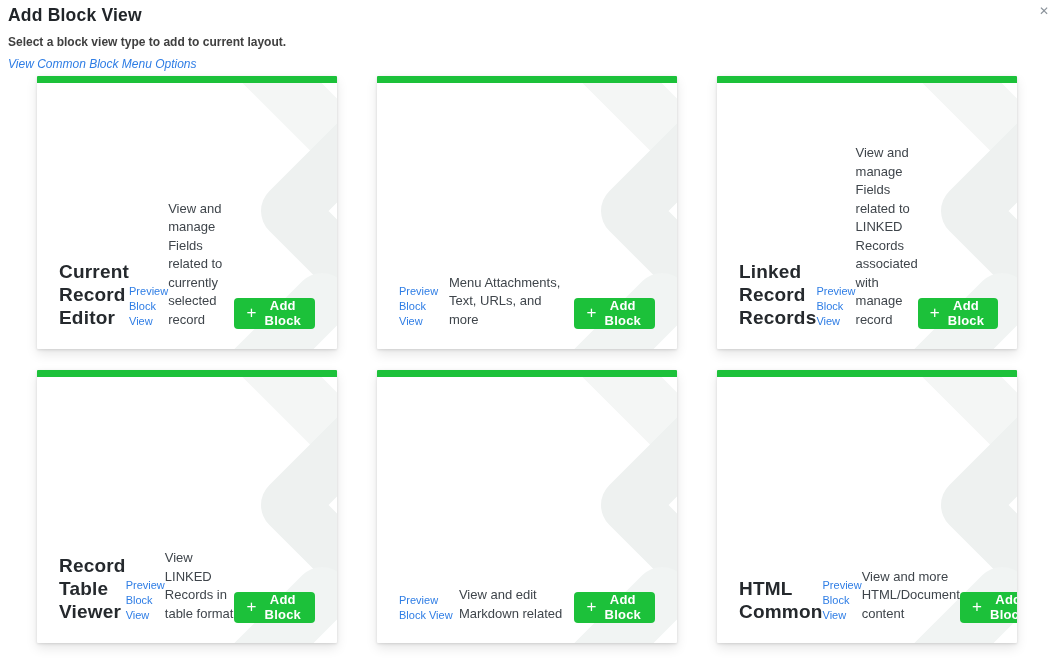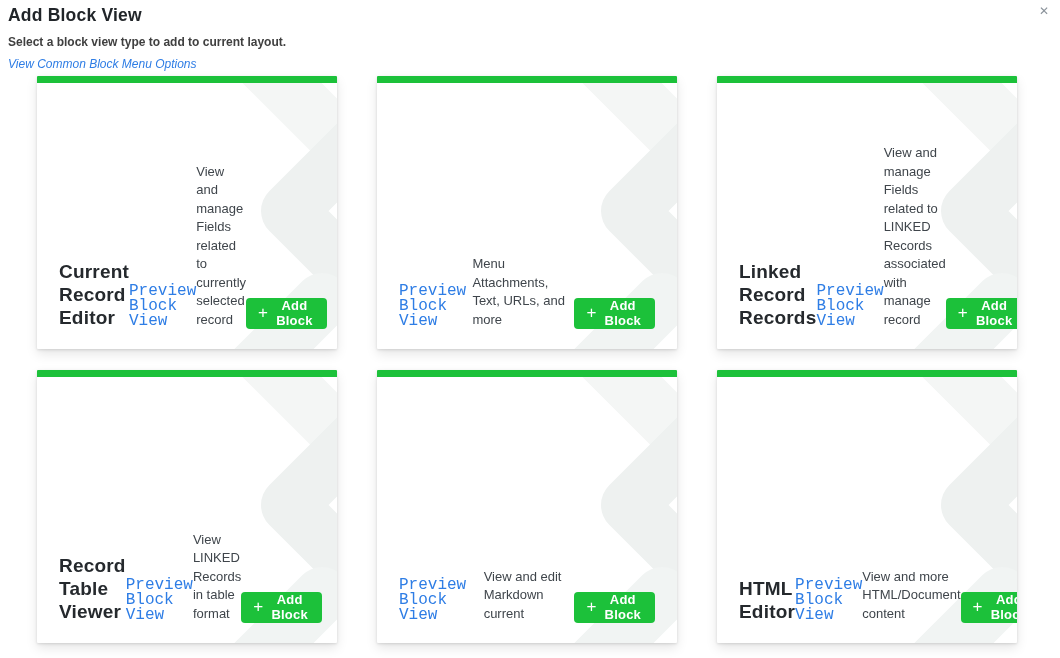--- a/index.html
+++ b/index.html
@@ -55,21 +55,21 @@
   .wm{
     position:absolute;left:0;top:0;width:100%;height:100%;
     pointer-events:none;
   }
   .card-body > *:not(.wm){position:relative;z-index:1;}
   .card-title{
     font-size:19px;font-weight:700;color:#25292d;letter-spacing:.2px;line-height:23px;
   }
   .preview-link{
     margin-top:28px;
-    font-size:16px;color:var(--link);cursor:pointer;text-decoration:none;line-height:15px;font-family:Liberation Mono, monospace;
+    font-size:11px;color:var(--link);cursor:pointer;text-decoration:none;line-height:15px;
   }
   .card-desc{
     margin-top:18px;
     font-size:13px;line-height:18.5px;color:#3f454b;
     max-width:258px;
   }
   .add-btn{
     margin-top:auto;
     display:inline-flex;align-items:center;
     background:var(--green);color:#fff;
@@ -168,37 +168,37 @@
 
   <div class="card">
     <div class="card-bar"></div>
     <div class="card-body">
       <svg class="wm" viewBox="0 0 300 266" preserveAspectRatio="none" aria-hidden="true">
         <path d="M205 -40 L560 315" stroke="#f4f6f5" stroke-width="56" stroke-linecap="round" fill="none"></path>
         <path d="M430 -50 L252 128 L330 206" stroke="#eef1f0" stroke-width="56" stroke-linecap="round" stroke-linejoin="round" fill="none"></path>
         <path d="M163 340 L285 218" stroke="#f1f4f3" stroke-width="56" stroke-linecap="round" fill="none"></path>
       </svg>
       <a class="preview-link">Preview Block View</a>
-      <div class="card-desc">View and edit Markdown current</div>
-      <button class="add-btn">
-        <span class="plus">+</span>
-        <span>Add Block</span>
-      </button>
-    </div>
-  </div>
-
-  <div class="card">
-    <div class="card-bar"></div>
-    <div class="card-body">
-      <svg class="wm" viewBox="0 0 300 266" preserveAspectRatio="none" aria-hidden="true">
-        <path d="M205 -40 L560 315" stroke="#f4f6f5" stroke-width="56" stroke-linecap="round" fill="none"></path>
-        <path d="M430 -50 L252 128 L330 206" stroke="#eef1f0" stroke-width="56" stroke-linecap="round" stroke-linejoin="round" fill="none"></path>
-        <path d="M163 340 L285 218" stroke="#f1f4f3" stroke-width="56" stroke-linecap="round" fill="none"></path>
-      </svg>
-      <div class="card-title">HTML Editor</div>
+      <div class="card-desc">View and edit Markdown related</div>
+      <button class="add-btn">
+        <span class="plus">+</span>
+        <span>Add Block</span>
+      </button>
+    </div>
+  </div>
+
+  <div class="card">
+    <div class="card-bar"></div>
+    <div class="card-body">
+      <svg class="wm" viewBox="0 0 300 266" preserveAspectRatio="none" aria-hidden="true">
+        <path d="M205 -40 L560 315" stroke="#f4f6f5" stroke-width="56" stroke-linecap="round" fill="none"></path>
+        <path d="M430 -50 L252 128 L330 206" stroke="#eef1f0" stroke-width="56" stroke-linecap="round" stroke-linejoin="round" fill="none"></path>
+        <path d="M163 340 L285 218" stroke="#f1f4f3" stroke-width="56" stroke-linecap="round" fill="none"></path>
+      </svg>
+      <div class="card-title">HTML Common</div>
       <a class="preview-link">Preview Block View</a>
       <div class="card-desc">View and more HTML/Document content</div>
       <button class="add-btn">
         <span class="plus">+</span>
         <span>Add Block</span>
       </button>
     </div>
   </div>
 
 </div>

